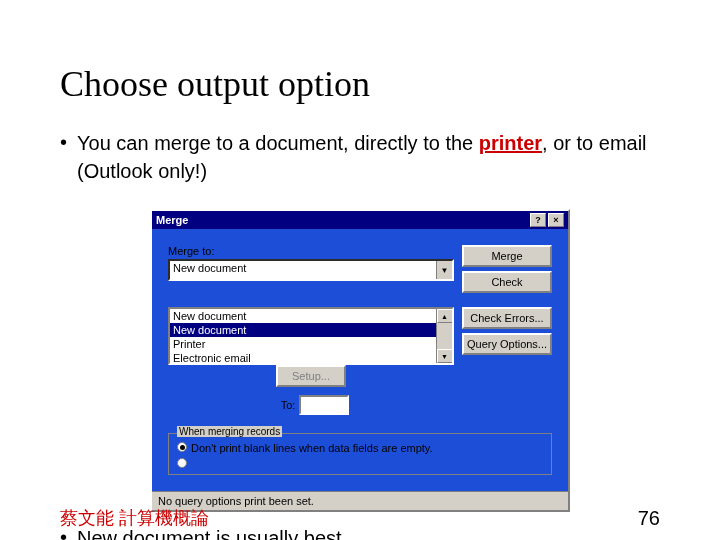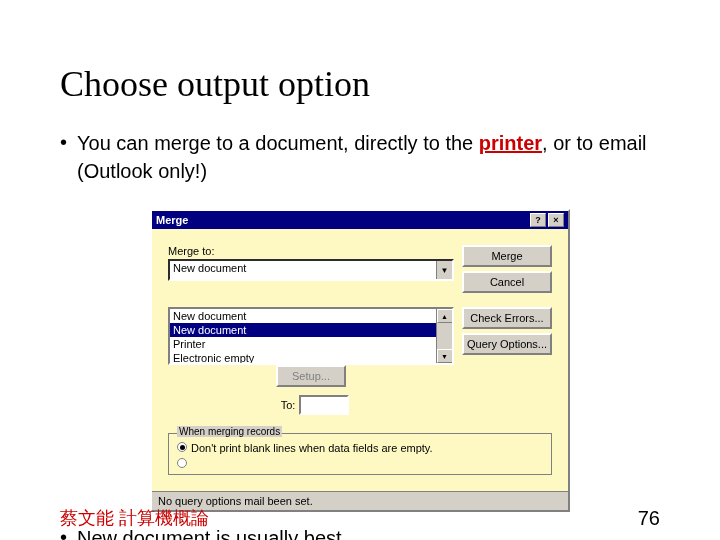--- a/index.html
+++ b/index.html
@@ -56,21 +56,21 @@
     }
 
     
     .dialog-wrapper {
       display: flex;
       justify-content: center;
       margin: 8px 0 12px 0;
     }
 
     .dialog {
-      background: #fef9c3;
+      background: #1d4ed8;
       border: 2px solid #808080;
       border-top-color: #ffffff;
       border-left-color: #ffffff;
       width: 420px;
       font-family: 'MS Sans Serif', Arial, sans-serif;
       font-size: 11px;
     }
 
     .dialog-titlebar {
       background: #000080;
@@ -398,32 +398,32 @@
         <div class="dialog-row">
           <div class="dialog-left">
             <div class="label">Merge to:</div>
             <div class="select-wrapper">
               <span class="select-input">New document</span>
               <div class="select-arrow">▼</div>
             </div>
           </div>
           <div class="dialog-right">
             <div class="dialog-btn">Merge</div>
-            <div class="dialog-btn">Cancel</div>
+            <div class="dialog-btn">Check</div>
           </div>
         </div>
 
         <div class="dialog-row">
           <div class="dialog-left">
             <div class="listbox">
               <div class="listbox-content">
                 <div class="listbox-item">New document</div>
                 <div class="listbox-item selected">New document</div>
                 <div class="listbox-item">Printer</div>
-                <div class="listbox-item">Electronic empty</div>
+                <div class="listbox-item">Electronic email</div>
               </div>
               <div class="listbox-scrollbar">
                 <div class="scrollbar-btn">▲</div>
                 <div style="flex:1;"></div>
                 <div class="scrollbar-btn">▼</div>
               </div>
             </div>
 
             <div class="middle-row">
               <div class="setup-btn">Setup...</div>
@@ -447,21 +447,21 @@
               <div class="radio-dot"></div>
             </div>
             <span>Don't print blank lines when data fields are empty.</span>
           </div>
           <div class="radio-row">
             <div class="radio-btn"></div>
           </div>
         </div>
       </div>
 
-      <div class="status-bar">No query options mail been set.</div>
+      <div class="status-bar">No query options print been set.</div>
     </div>
   </div>
 
   <div class="bullet-point">
     <span class="bullet">•</span>
     <span class="bullet-text">New document is usually best...</span>
   </div>
 
 </div>
 

